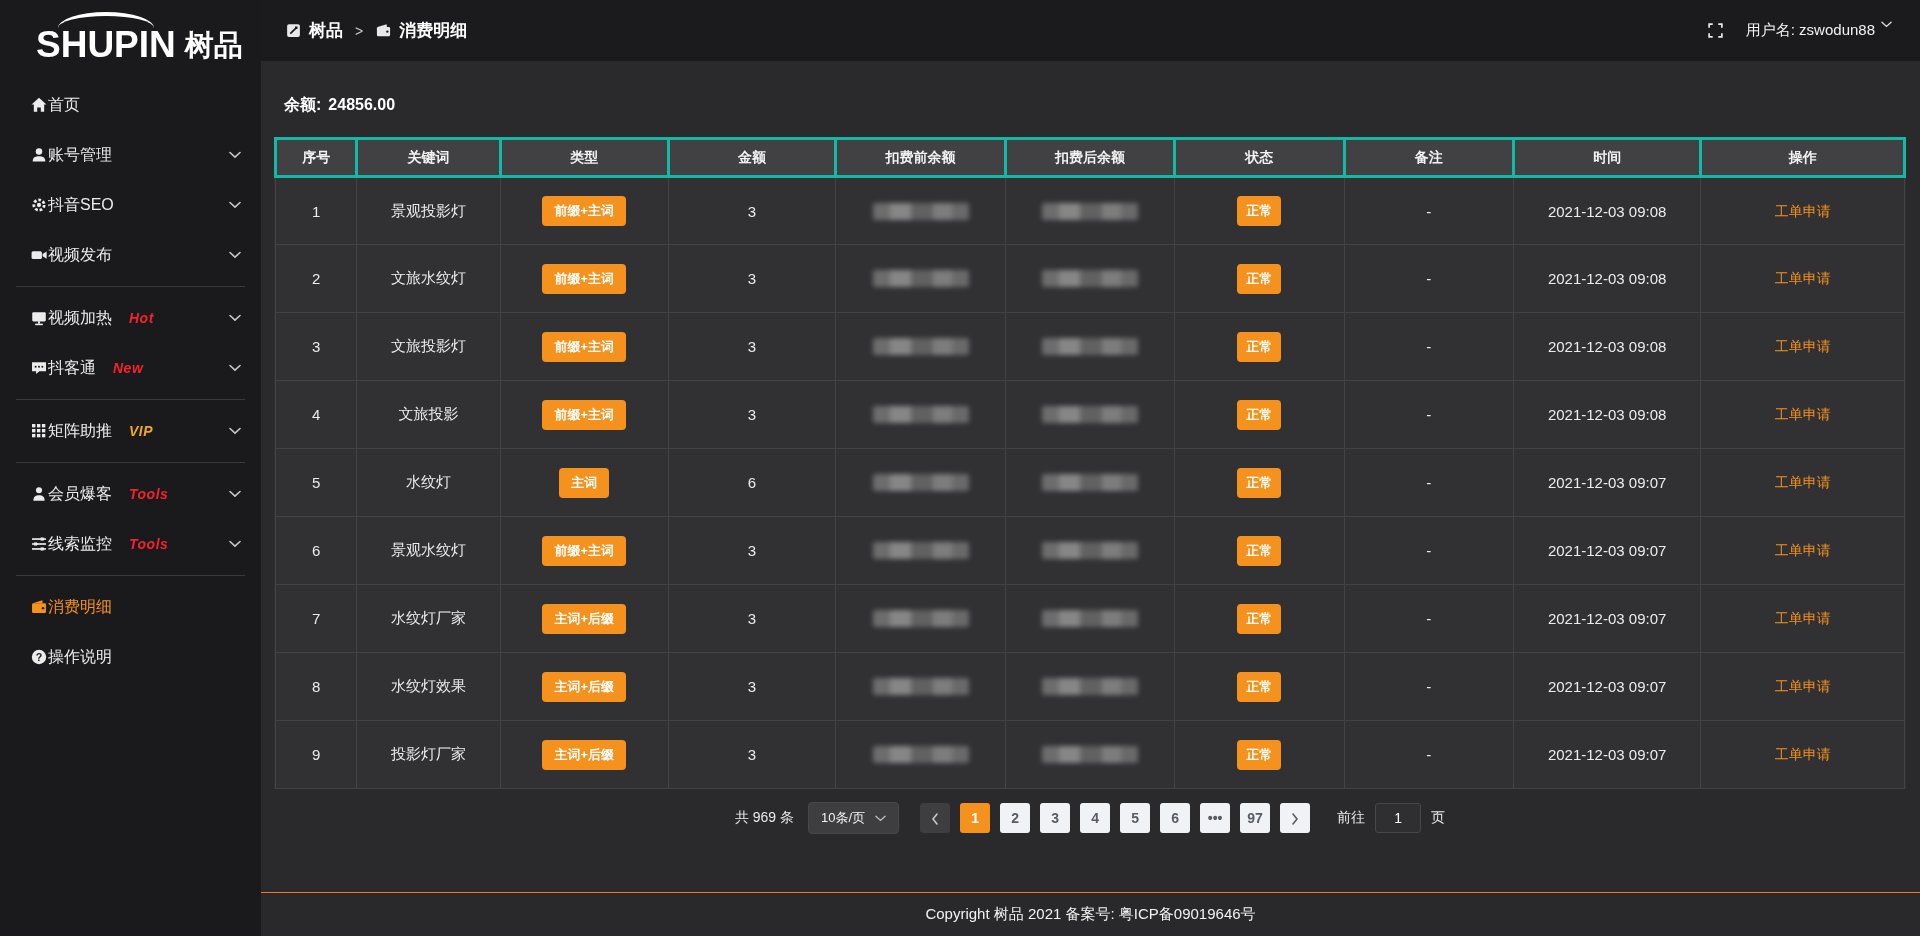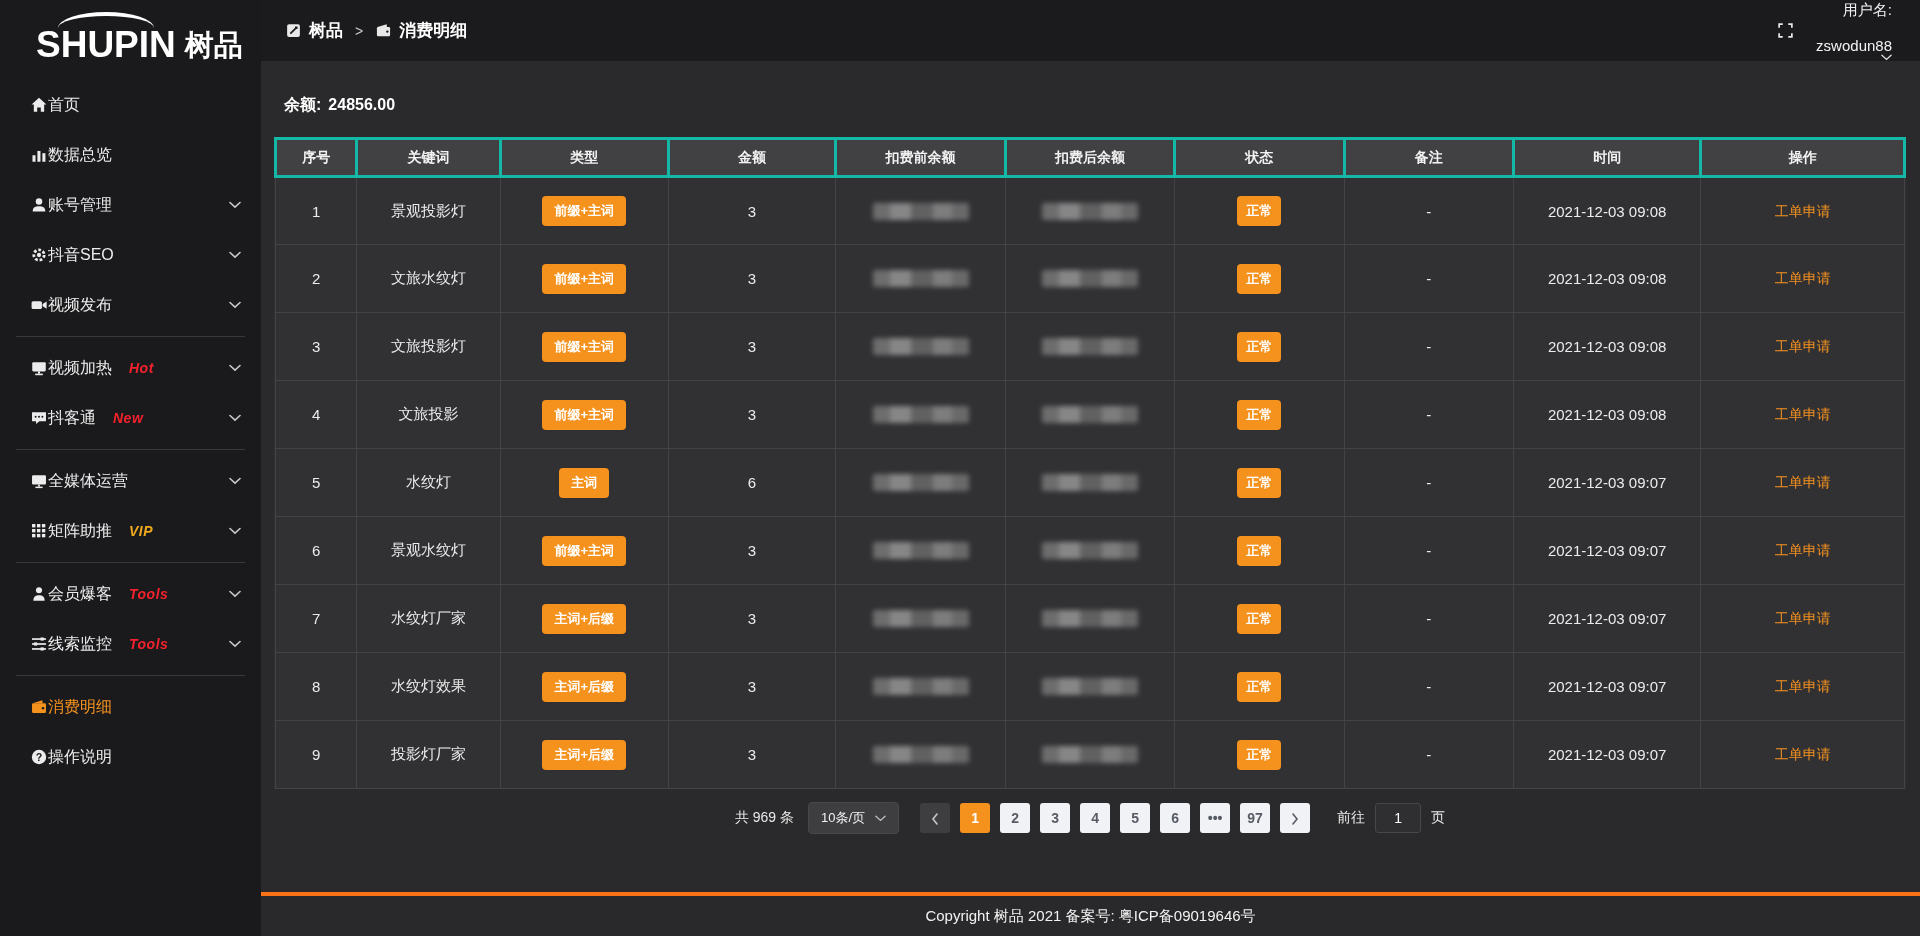--- a/index.html
+++ b/index.html
@@ -28,21 +28,21 @@
   
   .top { position:absolute; left:261px; right:0; top:0; height:61px; background:#1b1b1d; display:flex; align-items:center; justify-content:space-between; padding:0 28px 0 24px; z-index:2; }
   .crumb { display:flex; align-items:center; font-size:17px; font-weight:bold; color:#fff; }
   .crumb .cic { width:17px; height:17px; display:inline-flex; margin-right:7px; color:#e8e8e8; }
   .crumb .cic svg { width:100%; height:100%; }
   .crumb .sep { color:#cfcfcf; font-size:14px; margin:0 12px; font-weight:normal; }
   .crumb-item { display:flex; align-items:center; cursor:pointer; }
   .user-area { display:flex; align-items:center; font-size:15px; color:#f2f2f2; }
   .fs-icon { width:17px; height:17px; display:inline-flex; margin-right:22px; color:#e8e8e8; cursor:pointer; }
   .fs-icon svg { width:100%; height:100%; }
-  .uname { cursor:pointer; display:flex; align-items:flex-end;flex-direction:column; }
+  .uname { cursor:pointer; display:flex; align-items:flex-start; }
   .uchev { width:11px; height:7px; display:inline-flex; margin-left:6px; color:#dcdcdc; }
   .uchev svg { width:100%; height:100%; }
 
   
   .main { position:absolute; left:261px; top:61px; right:0; bottom:44px; padding:34px 14px 0 13px; }
   .balance { font-size:16px; font-weight:bold; color:#fff; margin:0 0 21px 10px; }
   .balance b { margin-left:7px; }
 
   table { width:100%; border-collapse:collapse; table-layout:fixed; background:#313134; }
   col.w1{width:5%} col.w2{width:8.8%} col.w3{width:10.3%} col.w4{width:10.3%} col.w5{width:10.4%}
@@ -64,21 +64,21 @@
   .psize .pschev svg { width:100%; height:100%; }
   .pbtn { min-width:30px; height:30px; border:none; border-radius:3px; background:#f0f2f5; color:#585c64; font-size:14px; font-weight:bold; cursor:pointer; margin:0 5px; font-family:inherit; }
   .pbtn.pactive { background:#f5921e; color:#fff; }
   .pbtn.pdark { background:#3e3e41; color:#c8c8c8; }
   .pbtn svg { width:8px; height:12px; vertical-align:middle; }
   .goto { display:flex; align-items:center; margin-left:22px; }
   .goto-label { margin-right:10px; }
   .goto-input { width:46px; height:30px; background:#2f2f32; border:1px solid #47474a; border-radius:3px; color:#fff; text-align:center; font-size:14px; font-family:inherit; margin-right:10px; }
 
   
-  .footer { position:absolute; left:261px; right:0; bottom:0; height:44px; border-top:4px solid #f97316; background:#29292b;
+  .footer { position:absolute; left:261px; right:0; bottom:0; height:44px; border-top:1px solid #f97316; background:#29292b;
             display:flex; align-items:center; justify-content:center; font-size:15px; color:#f2f2f2; z-index:2; }
 </style>
 </head>
 <body>
 
 <aside class="sidebar">
   <div class="logo">
     <span class="logo-mark">
       <span class="logo-arc"></span>
       <span class="logo-latin">SHUPIN</span>
@@ -90,30 +90,20 @@
         <span class="ic">
           <svg viewBox="0 0 16 16">
             <path d="M8 1.6 L14.6 7.6 H12.6 V14 H9.6 V10.2 H6.4 V14 H3.4 V7.6 H1.4 Z" fill="currentColor"></path>
           </svg>
         </span>
         <span class="ml">首页</span>
       </div>
       <div class="mi">
         <span class="ic">
           <svg viewBox="0 0 16 16">
-            <rect x="2.2" y="8.2" width="2.7" height="5.8" fill="currentColor"></rect>
-            <rect x="6.6" y="4.4" width="2.7" height="9.6" fill="currentColor"></rect>
-            <rect x="11" y="6.4" width="2.7" height="7.6" fill="currentColor"></rect>
-          </svg>
-        </span>
-        <span class="ml">数据总览</span>
-      </div>
-      <div class="mi">
-        <span class="ic">
-          <svg viewBox="0 0 16 16">
             <circle cx="8" cy="4.8" r="2.9" fill="currentColor"></circle>
             <path d="M2.4 13.8 C2.4 9.8 5 9.2 8 9.2 C11 9.2 13.6 9.8 13.6 13.8 Z" fill="currentColor"></path>
           </svg>
         </span>
         <span class="ml">账号管理</span>
         <span class="mchev">
           <svg viewBox="0 0 12 7" fill="none" stroke="currentColor" stroke-width="1.6" stroke-linecap="round">
             <polyline points="1,1 6,5.6 11,1"></polyline>
           </svg>
         </span>
@@ -174,35 +164,20 @@
         </span>
         <span class="ml">抖客通</span>
         <span class="mtag" style="color: rgb(245, 34, 45);">New</span>
         <span class="mchev">
           <svg viewBox="0 0 12 7" fill="none" stroke="currentColor" stroke-width="1.6" stroke-linecap="round">
             <polyline points="1,1 6,5.6 11,1"></polyline>
           </svg>
         </span>
       </div>
       <div class="mdiv"></div>
-      <div class="mi">
-        <span class="ic">
-          <svg viewBox="0 0 16 16">
-            <rect x="1.8" y="2.8" width="12.4" height="8.4" rx="1" fill="currentColor"></rect>
-            <rect x="7.2" y="11.2" width="1.6" height="1.8" fill="currentColor"></rect>
-            <rect x="4.8" y="13" width="6.4" height="1.3" fill="currentColor"></rect>
-          </svg>
-        </span>
-        <span class="ml">全媒体运营</span>
-        <span class="mchev">
-          <svg viewBox="0 0 12 7" fill="none" stroke="currentColor" stroke-width="1.6" stroke-linecap="round">
-            <polyline points="1,1 6,5.6 11,1"></polyline>
-          </svg>
-        </span>
-      </div>
       <div class="mi">
         <span class="ic">
           <svg viewBox="0 0 16 16">
             <rect x="1.8" y="1.8" width="3" height="3" fill="currentColor"></rect>
             <rect x="6.2" y="1.8" width="3" height="3" fill="currentColor"></rect>
             <rect x="10.6" y="1.8" width="3" height="3" fill="currentColor"></rect>
             <rect x="1.8" y="6.2" width="3" height="3" fill="currentColor"></rect>
             <rect x="6.2" y="6.2" width="3" height="3" fill="currentColor"></rect>
             <rect x="10.6" y="6.2" width="3" height="3" fill="currentColor"></rect>
             <rect x="1.8" y="10.6" width="3" height="3" fill="currentColor"></rect>

